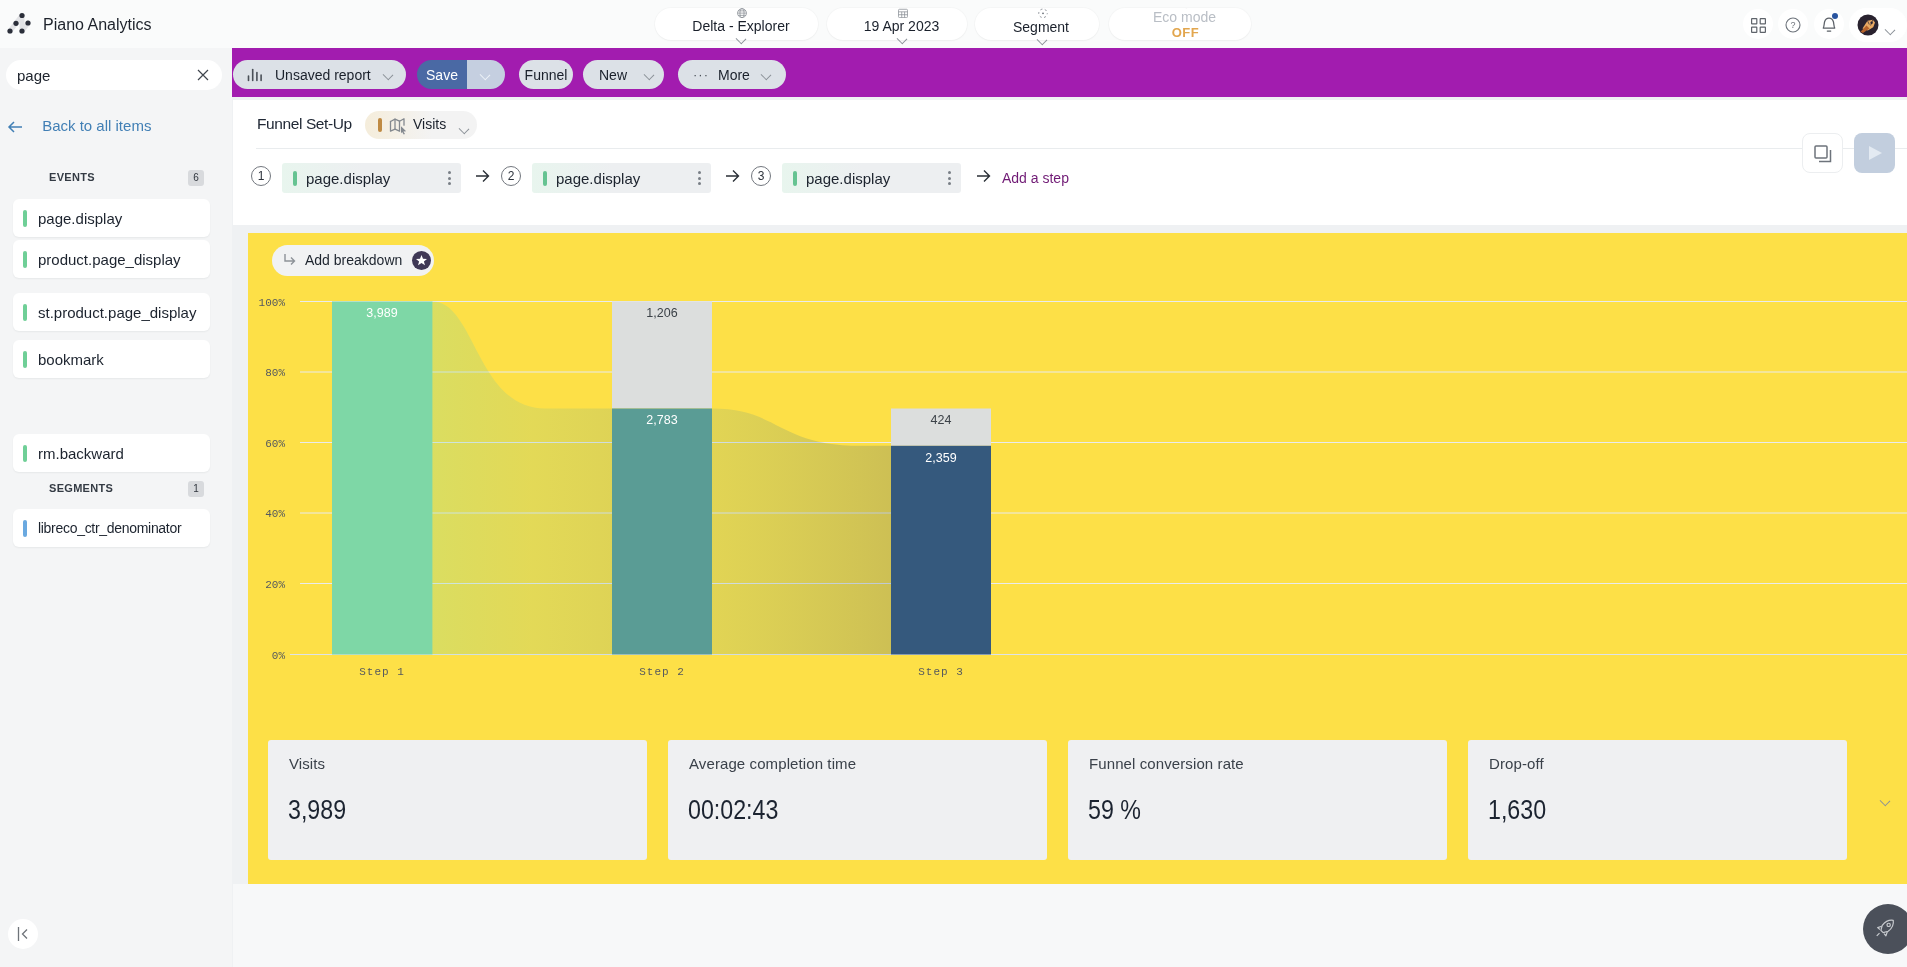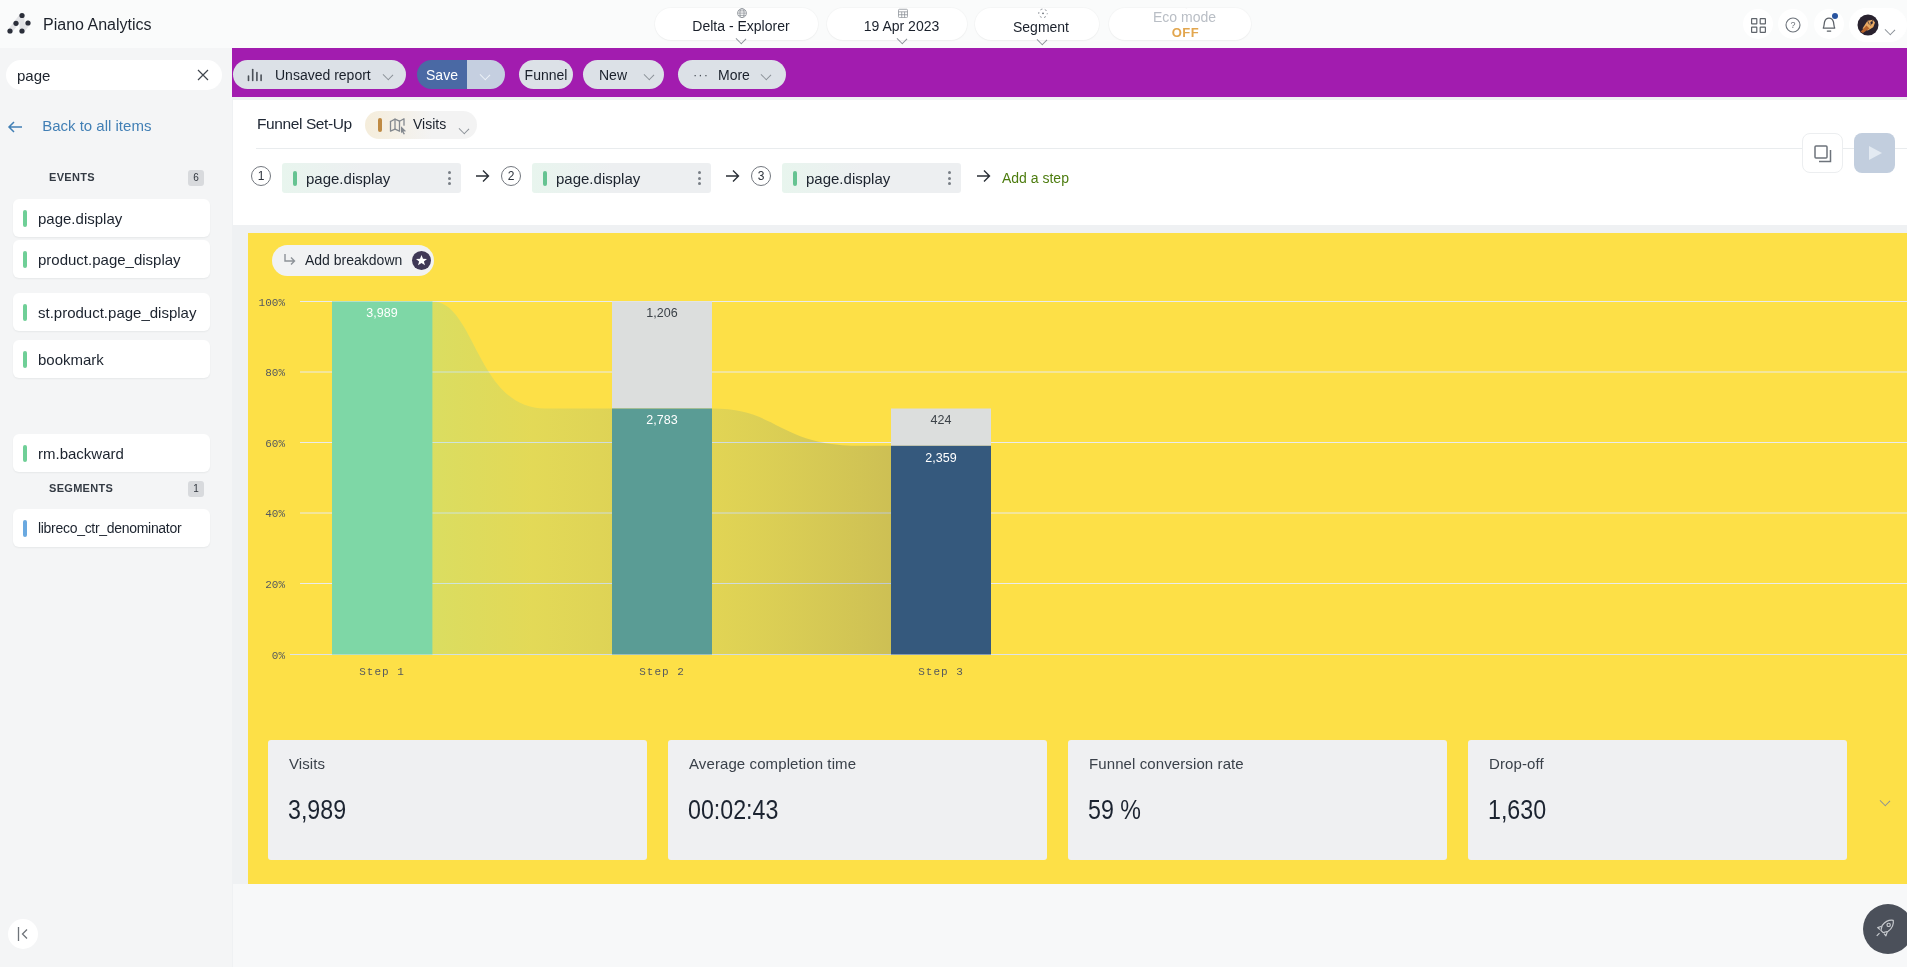--- a/index.html
+++ b/index.html
@@ -248,21 +248,21 @@
         </svg>
       <div class="stepnum" style="left:518px;">3</div>
       <div class="stepcard" style="left:549px;"><span class="stepbar"></span>page.display<span class="dots3">
             <i></i>
             <i></i>
             <i></i>
           </span></div>
       <svg class="abs" style="left:743px;top:69px" width="15" height="14" viewBox="0 0 15 14">
           <path d="M1 7 L13.5 7 M8 1.5 L13.5 7 L8 12.5" stroke="#2a2f36" stroke-width="1.4" fill="none"></path>
         </svg>
-      <div class="abs" style="left:769px;top:70px;font-size:14px;color:#4d7c0f;">Add a step</div>
+      <div class="abs" style="left:769px;top:70px;font-size:14px;color:#701a75;">Add a step</div>
 
       <div class="abs" style="right:64px;top:33px;width:41px;height:40px;background:#fff;border:1px solid #eceef0;border-radius:8px;">
         <svg class="abs" style="left:11px;top:11px" width="19" height="19" viewBox="0 0 19 19">
             <rect x="1" y="1" width="12" height="12" rx="1" fill="#fff" stroke="#6d737b" stroke-width="1.5"></rect>
             <path d="M5 16.5 L16.5 16.5 L16.5 5" fill="none" stroke="#6d737b" stroke-width="1.5"></path>
           </svg>
       </div>
       <div class="abs" style="right:12px;top:33px;width:41px;height:40px;background:#c2cede;border-radius:8px;">
         <svg class="abs" style="left:14px;top:12px" width="15" height="16" viewBox="0 0 15 16">
             <path d="M1 1 L14 8 L1 15 Z" fill="#e3eaf2"></path>

